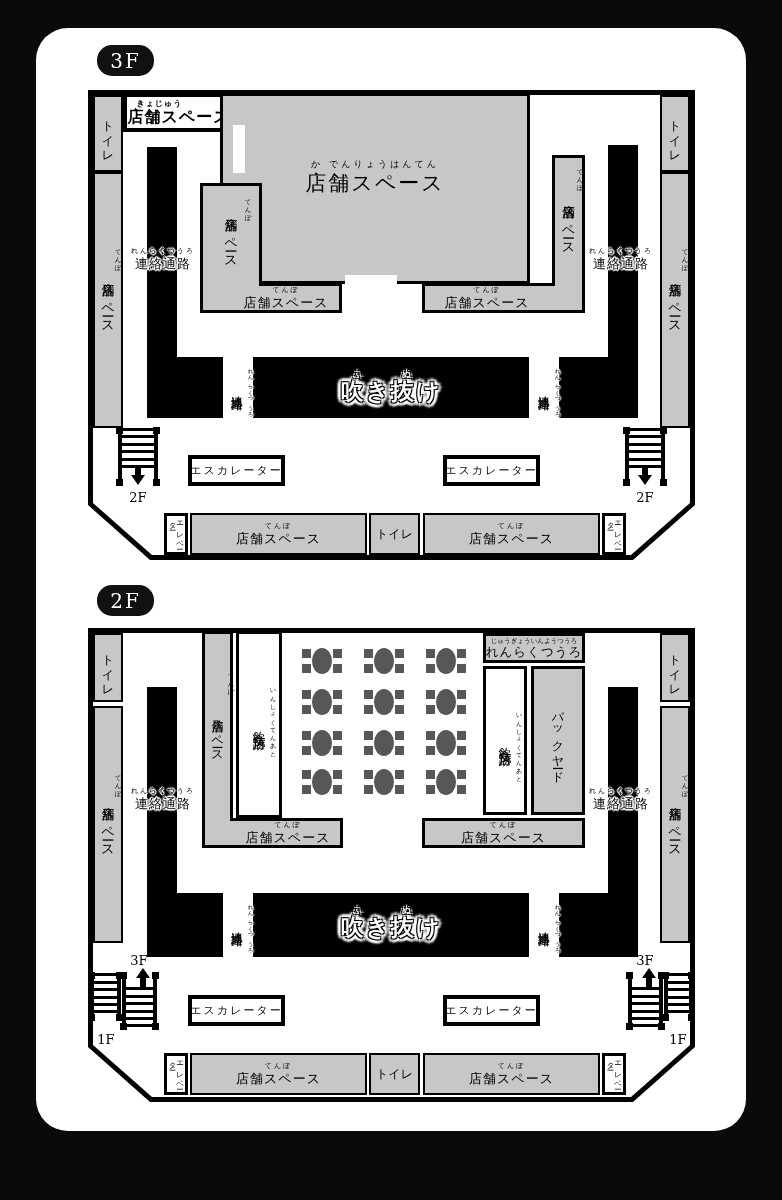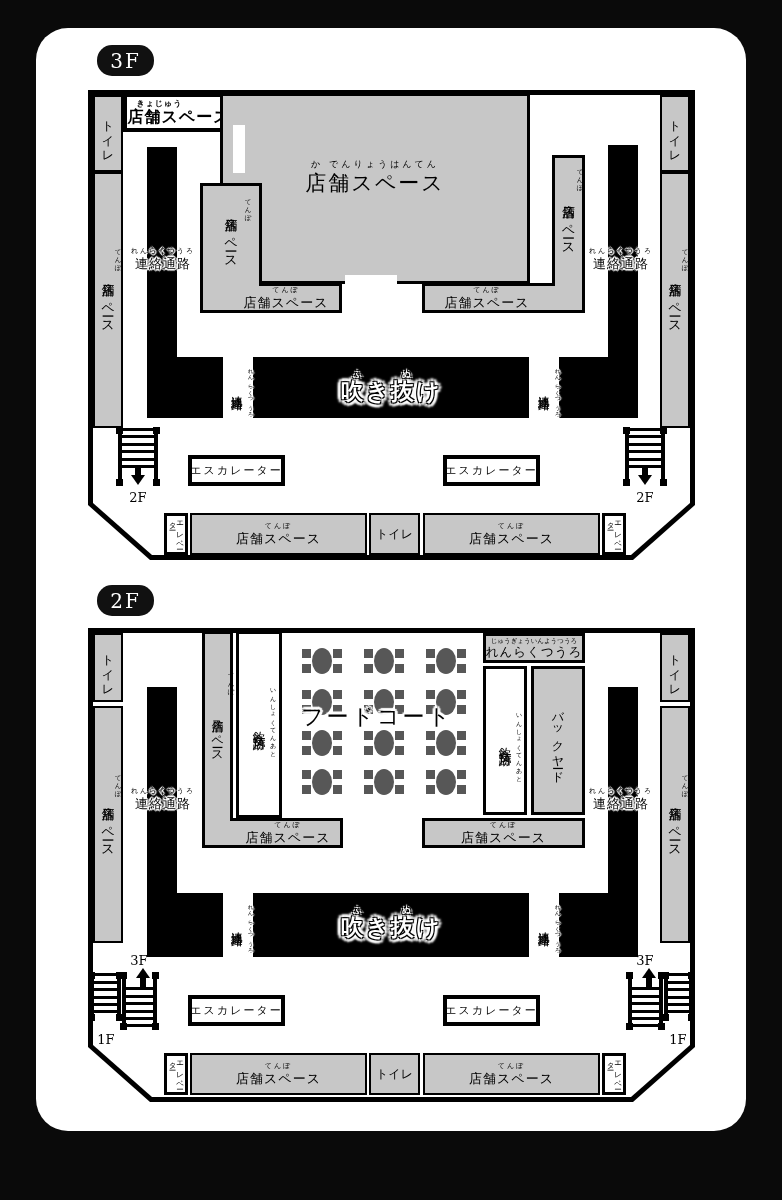--- a/index.html
+++ b/index.html
@@ -300,21 +300,20 @@
     <div class="tbl" style="left:338px;top:18px;"></div>
     <div class="tbl" style="left:214px;top:59px;"></div>
     <div class="tbl" style="left:276px;top:59px;"></div>
     <div class="tbl" style="left:338px;top:59px;"></div>
     <div class="tbl" style="left:214px;top:100px;"></div>
     <div class="tbl" style="left:276px;top:100px;"></div>
     <div class="tbl" style="left:338px;top:100px;"></div>
     <div class="tbl" style="left:214px;top:139px;"></div>
     <div class="tbl" style="left:276px;top:139px;"></div>
     <div class="tbl" style="left:338px;top:139px;"></div>
-    <div class="fc" style="left:189px;top:72px;width:200px;height:34px;">フードコート</div>
 
     <div class="rlabel" style="left:45px;top:155px;width:60px;height:32px;">
       <div class="hl halo">
               <span class="f">れんらくつうろ</span>
       <span class="m">連絡通路</span>
             </div>
     </div>
     <div class="rlabel" style="left:503px;top:155px;width:60px;height:32px;">
       <div class="hl halo">
               <span class="f">れんらくつうろ</span>

